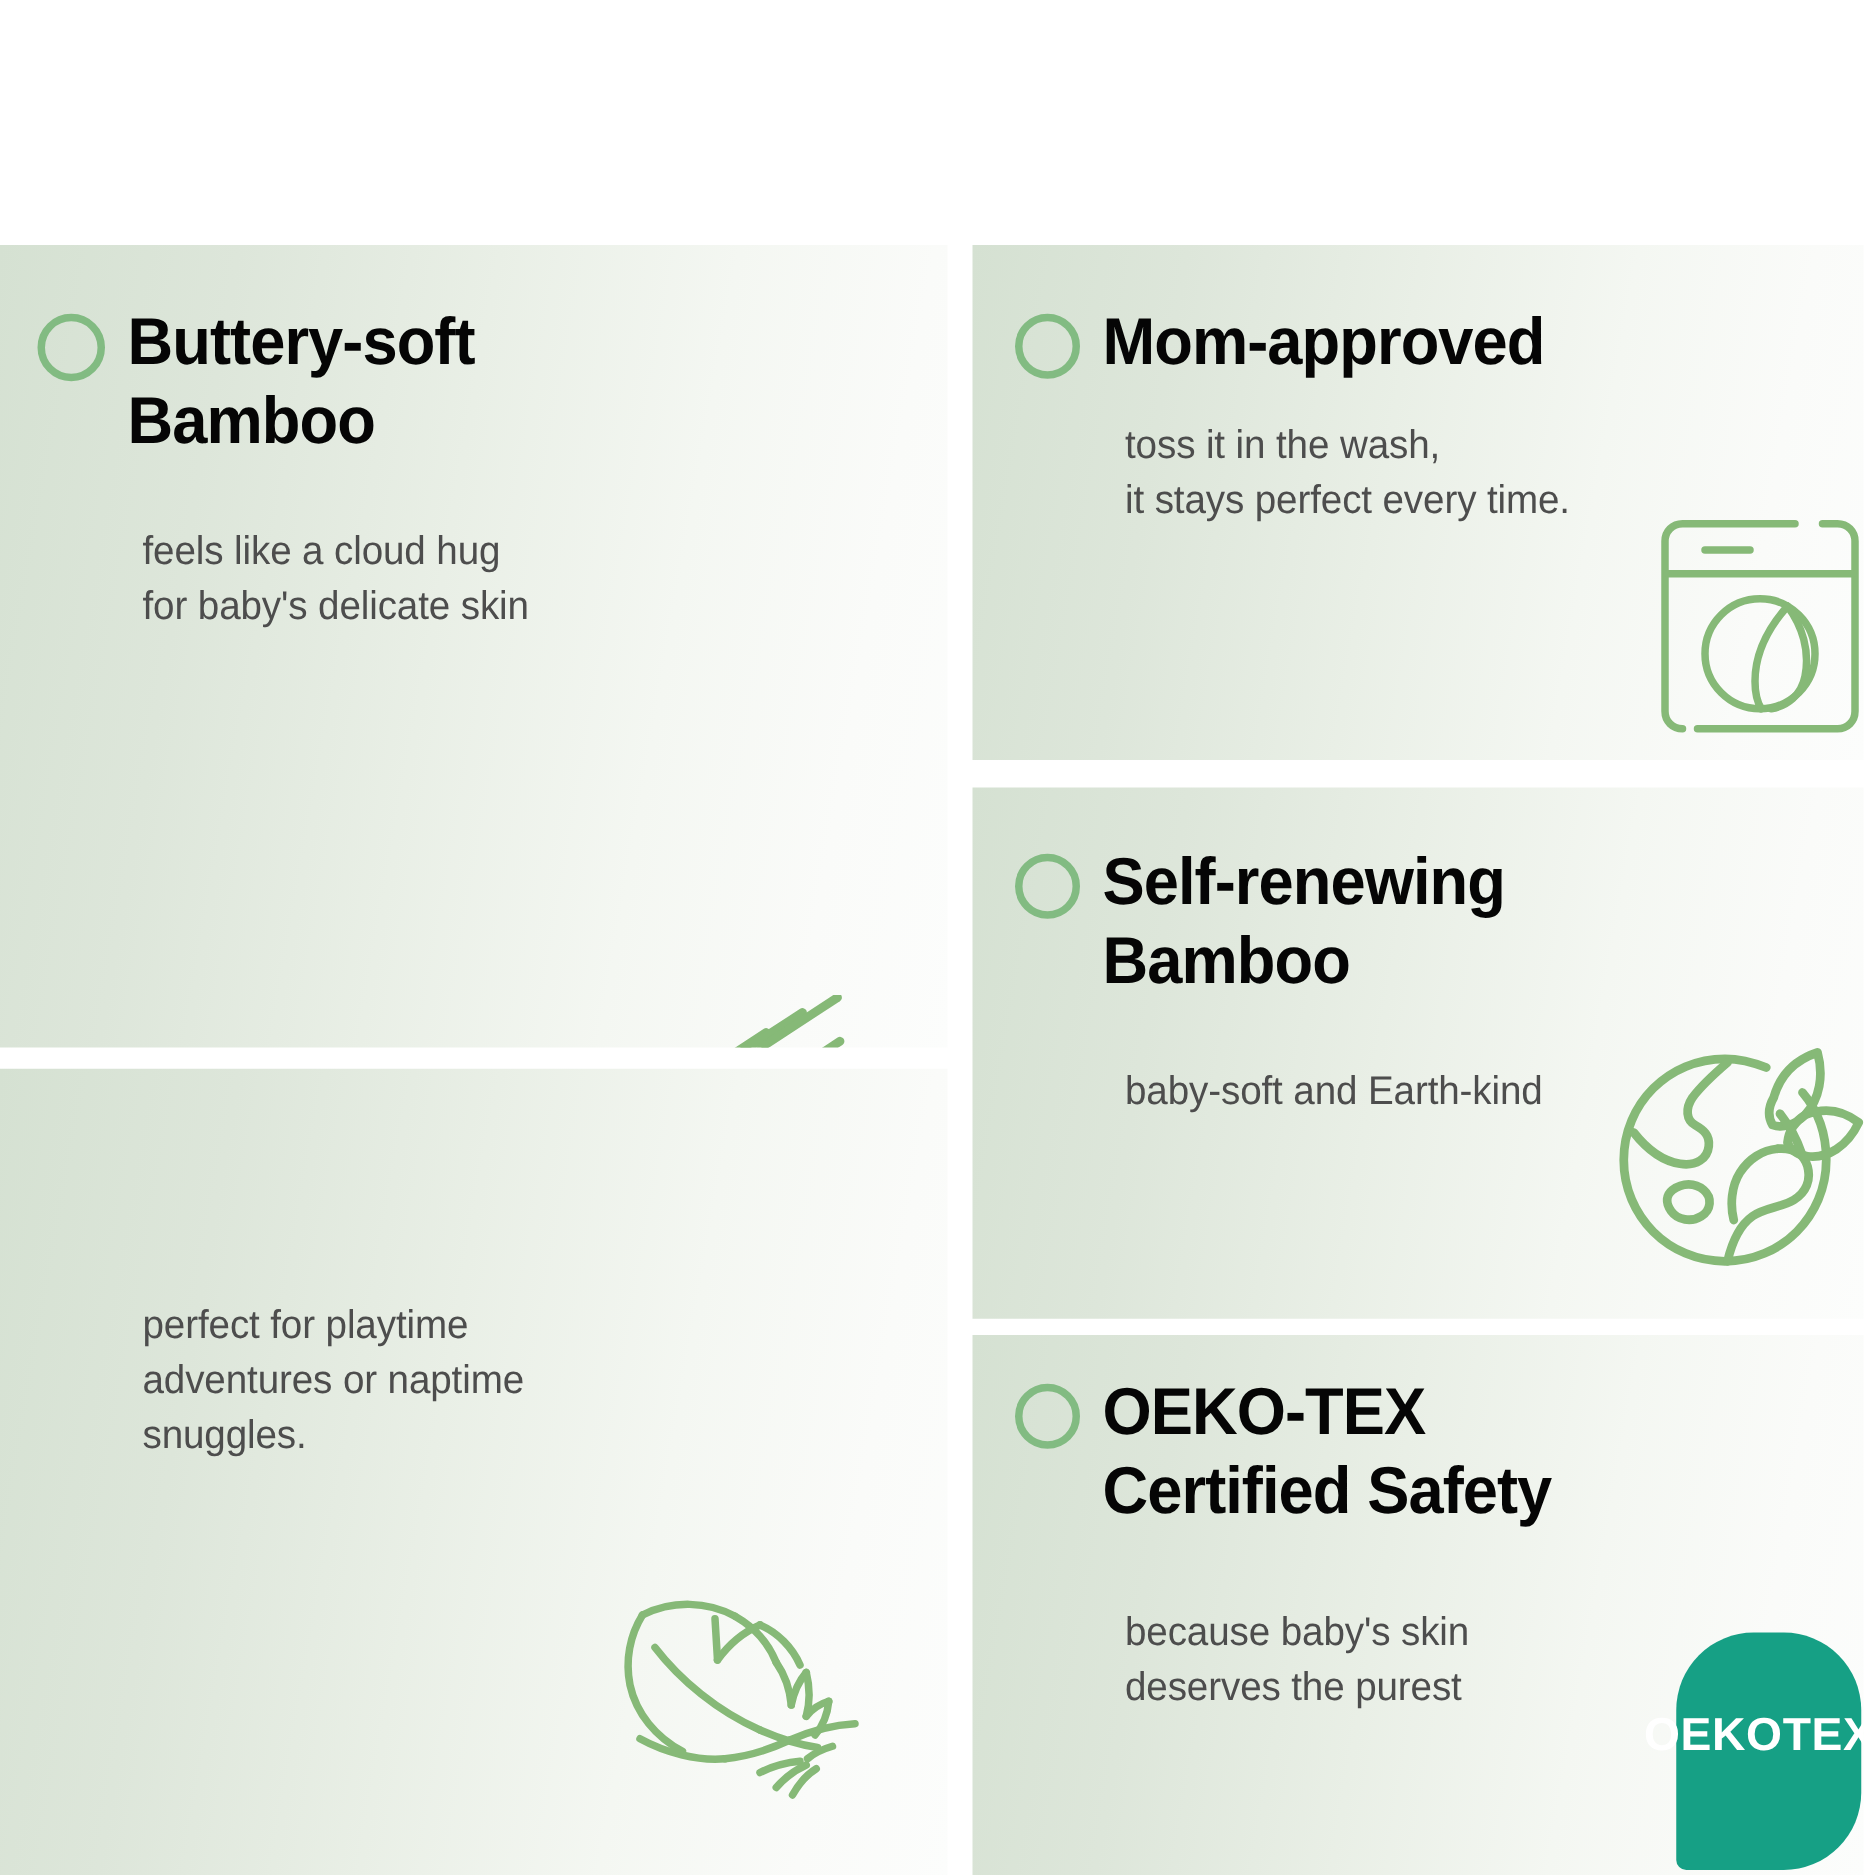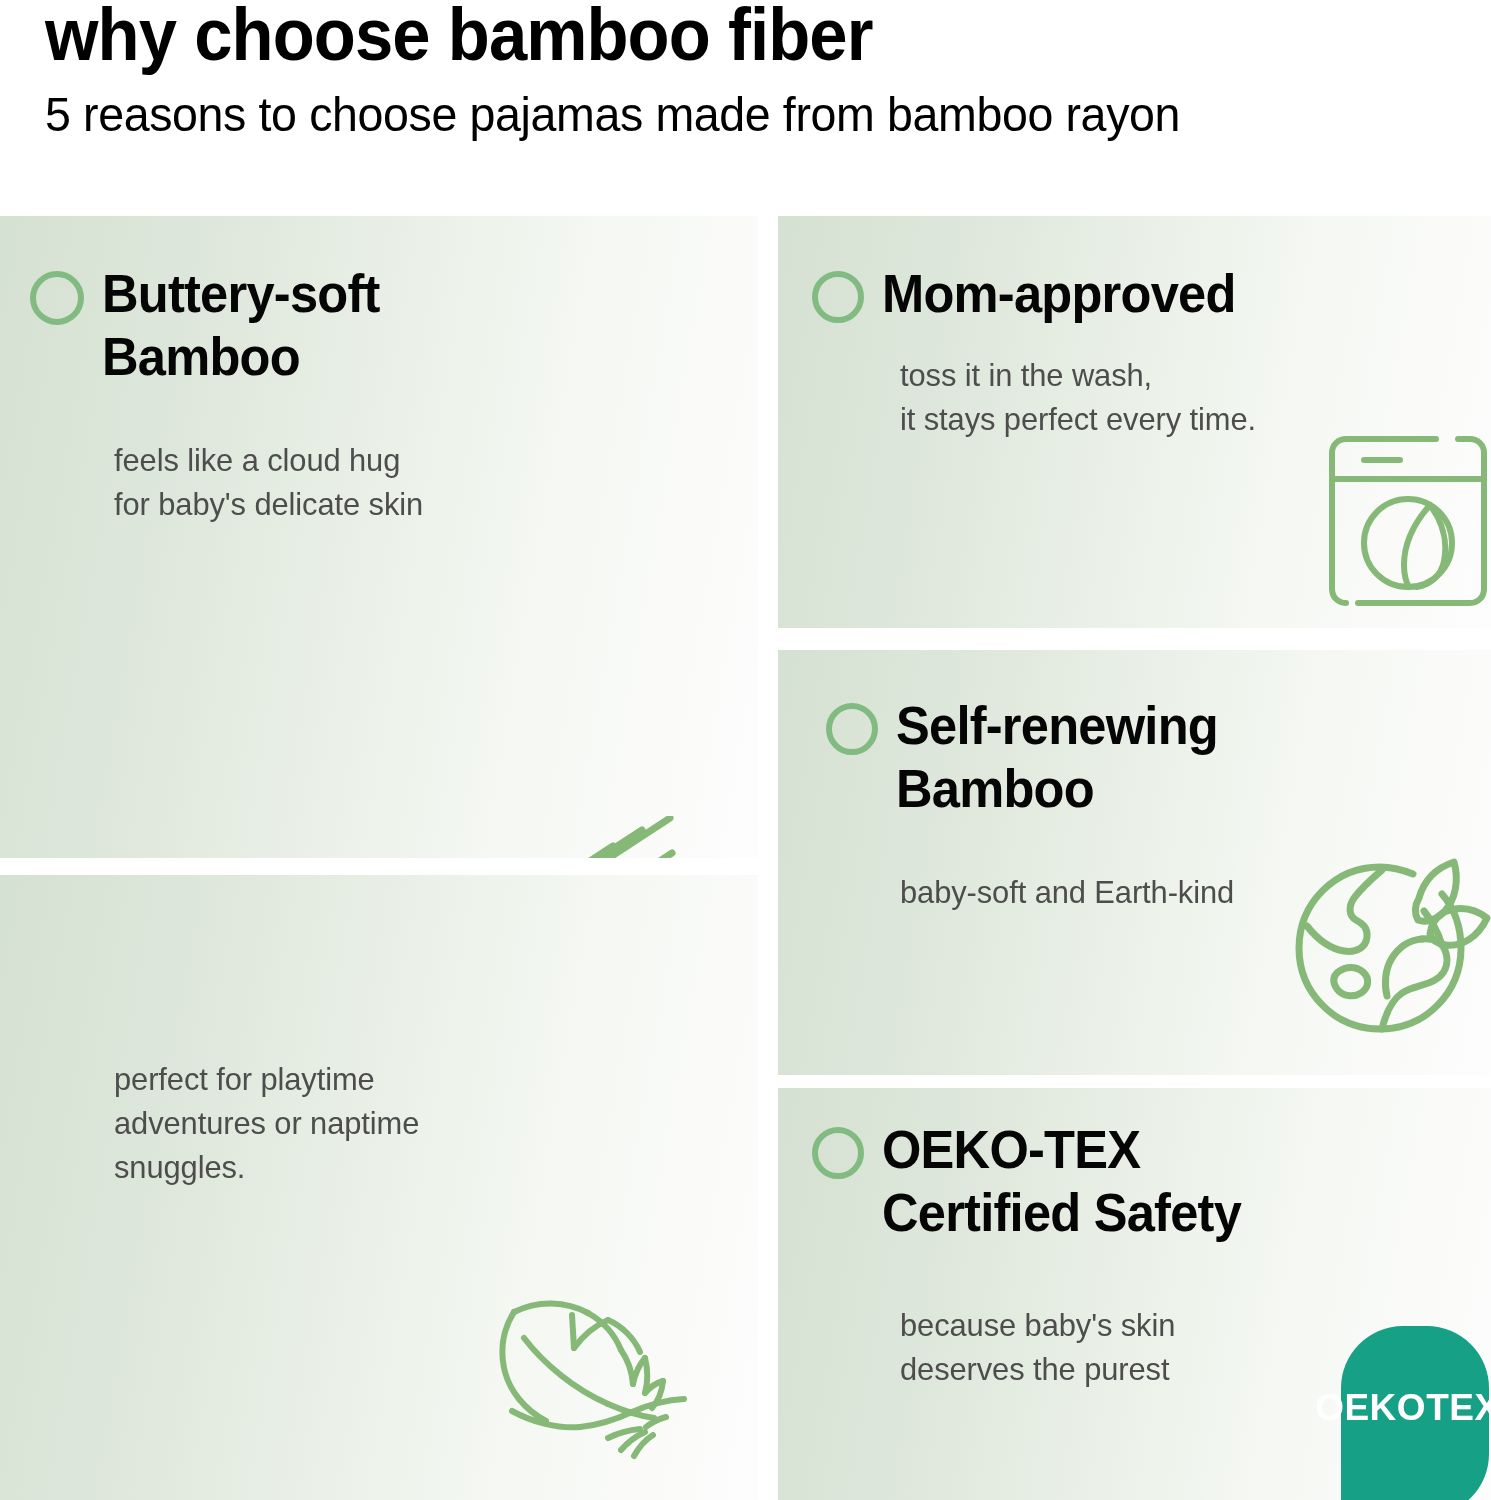--- a/index.html
+++ b/index.html
@@ -26,32 +26,31 @@
     letter-spacing:-0.4px; line-height:1.08;
     transform:scaleX(0.95); transform-origin:left top;
     white-space:nowrap;
   }
 
   
   .card {
     position:absolute;
     background:linear-gradient(100deg,#d5e1d2 0%,#dde6da 22%,#e9efe6 46%,#f4f7f2 68%,#fafbf9 86%,#fcfdfc 100%);
     overflow:hidden;
-    margin-top:20px;
   }
   .card-c1 { left:0;   top:196px;  width:758px; height:642px; }
   .card-c2 { left:778px; top:196px;  width:713px; height:412px; }
   .card-c3 { left:778px; top:630px;  width:713px; height:425px; }
   .card-c4 { left:778px; top:1068px; width:713px; height:432px; }
   .card-c5 { left:0;   top:855px;  width:758px; height:645px; }
 
   .head-row { position:absolute; display:flex; align-items:flex-start; }
   .c1 .head-row { left:30px; top:47px; }
   .c2 .head-row { left:34px; top:47px;text-align:center; }
-  .c3 .head-row { left:48px; top:45px; }
+  .c3 .head-row { left:34px; top:45px; }
   .c4 .head-row { left:34px; top:31px; }
   .c5 .head-row { left:30px; top:50px; }
 
   .bullet {
     flex:0 0 auto;
     width:54px; height:54px; border-radius:50%;
     border:6px solid #82bb82;
     margin-top:8px; margin-right:18px;
   }
   .c2 .bullet, .c3 .bullet, .c4 .bullet { width:52px; height:52px; }
@@ -100,24 +99,20 @@
   .oeko-badge .l2 { position:relative; }
   .oeko-badge .reg {
     font-size:20px; vertical-align:super; font-weight:700;
   }
 </style>
 </head>
 <body>
 
 <div class="page">
 
-  <div class="header">
-    <div class="title">why choose bamboo fiber</div>
-    <div class="subtitle">5 reasons to choose pajamas made from bamboo rayon</div>
-  </div>
 
   <div class="card card-c1 c1">
     <div class="head-row">
       <div class="bullet"></div>
       <div class="card-title">Buttery-soft
 Bamboo</div>
     </div>
     <div class="card-desc">feels like a cloud hug
 for baby's delicate skin</div>
     <div class="icon-slot">

